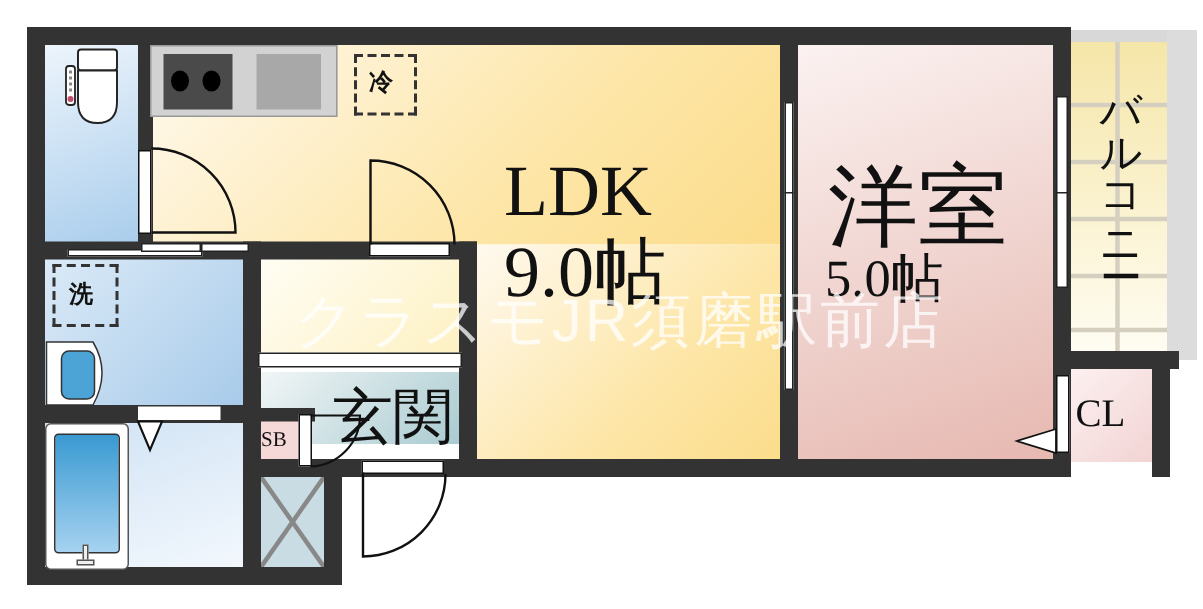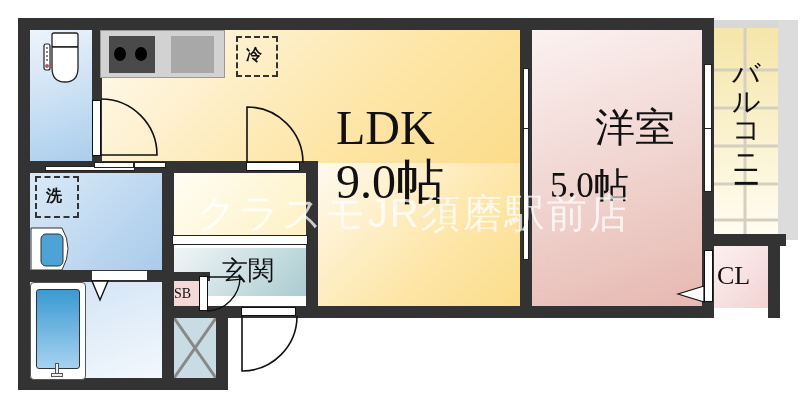--- a/index.html
+++ b/index.html
@@ -145,22 +145,22 @@
 <div class="abs" style="left:704px;top:128px;width:8px;height:1px;background:#222;"></div>
 
 <div class="abs door-leaf" style="left:704px;top:250px;width:9px;height:52px;"></div>
 <svg class="abs" style="left:676px;top:284px;" width="30" height="20">
   <path d="M28 2 L2 10 L28 18 Z" fill="#fff" stroke="#111" stroke-width="1.2"></path>
 </svg>
 
 <div class="abs label" style="left:336px;top:104px;font-size:48px;">LDK</div>
 <div class="abs label" style="left:336px;top:158px;font-size:48px;">9.0帖</div>
 
-<div class="abs label" style="left:552px;top:108px;font-size:40px;margin-left:43px;">洋室</div>
+<div class="abs label" style="left:552px;top:108px;font-size:60px;">洋室</div>
 <div class="abs label" style="left:550px;top:168px;font-size:35px;">5.0帖</div>
 
-<div class="abs label" style="left:222px;top:258px;font-size:26px;">玄関</div>
+<div class="abs label" style="left:222px;top:258px;font-size:40px;">玄関</div>
 <div class="abs label" style="left:174px;top:287px;font-size:14px;">SB</div>
 <div class="abs label" style="left:717px;top:263px;font-size:26px;">CL</div>
 
 <div class="abs label" style="left:730px;top:42px;font-size:28px;writing-mode:vertical-rl;line-height:1.1;">バルコニー</div>
 
 <div class="abs watermark" style="left:196px;top:186px;">クラスモJR須磨駅前店</div>
 
 </body></html>

